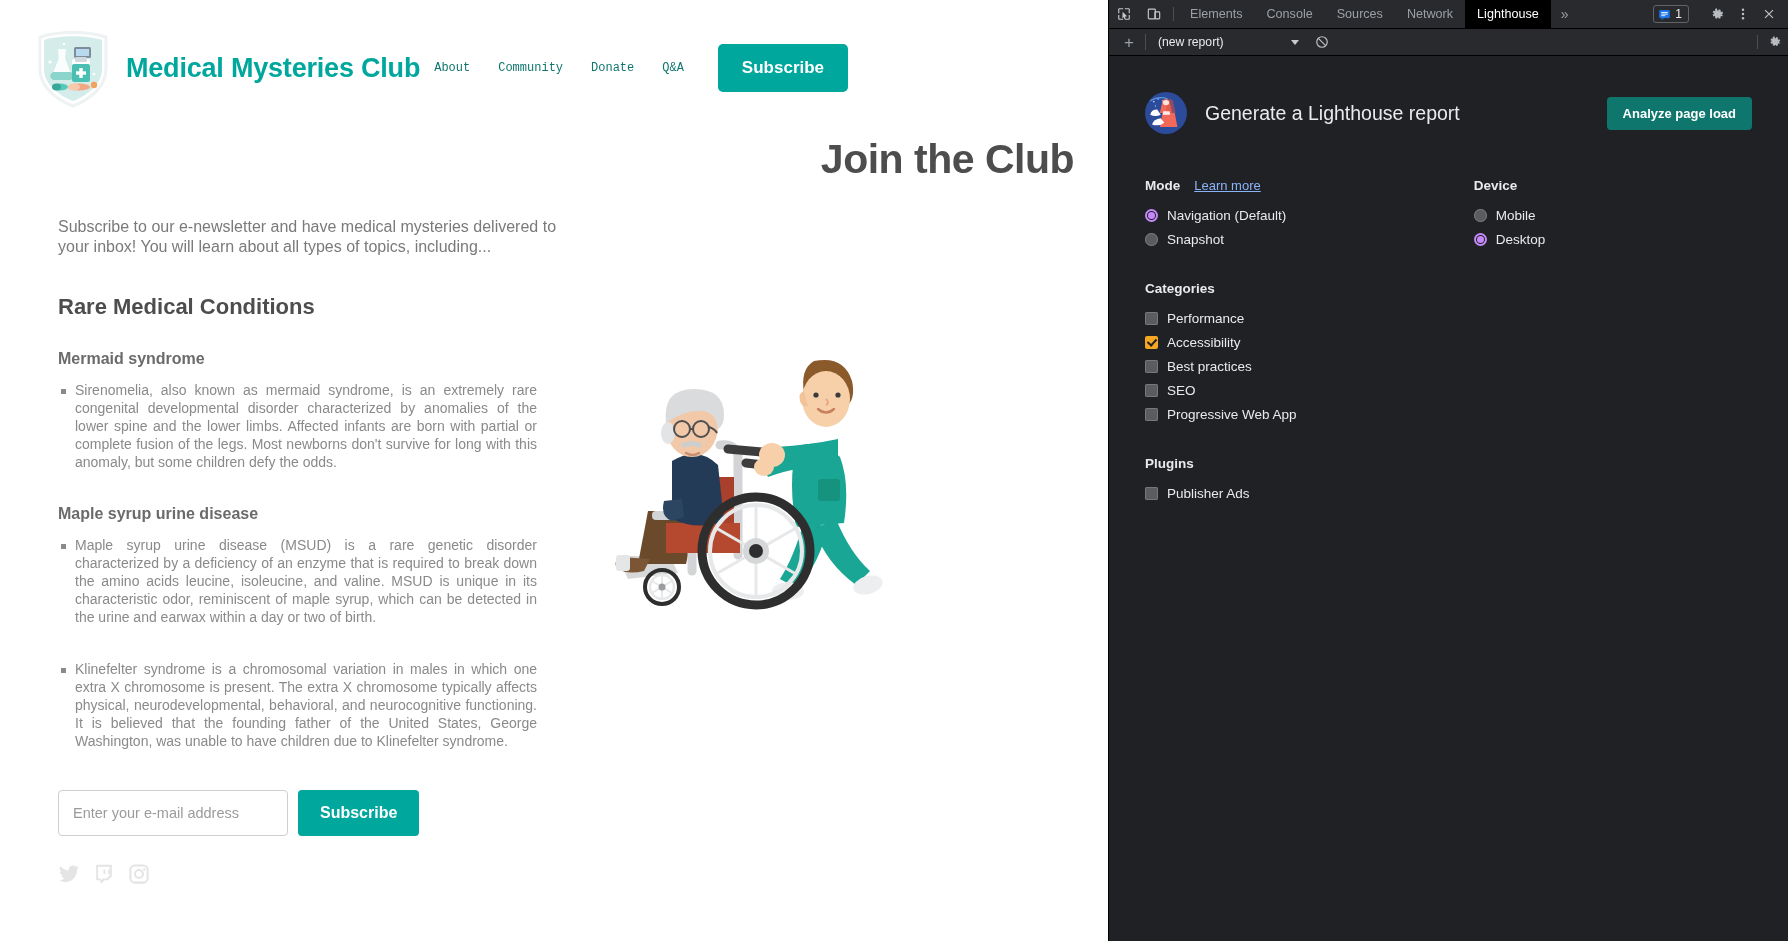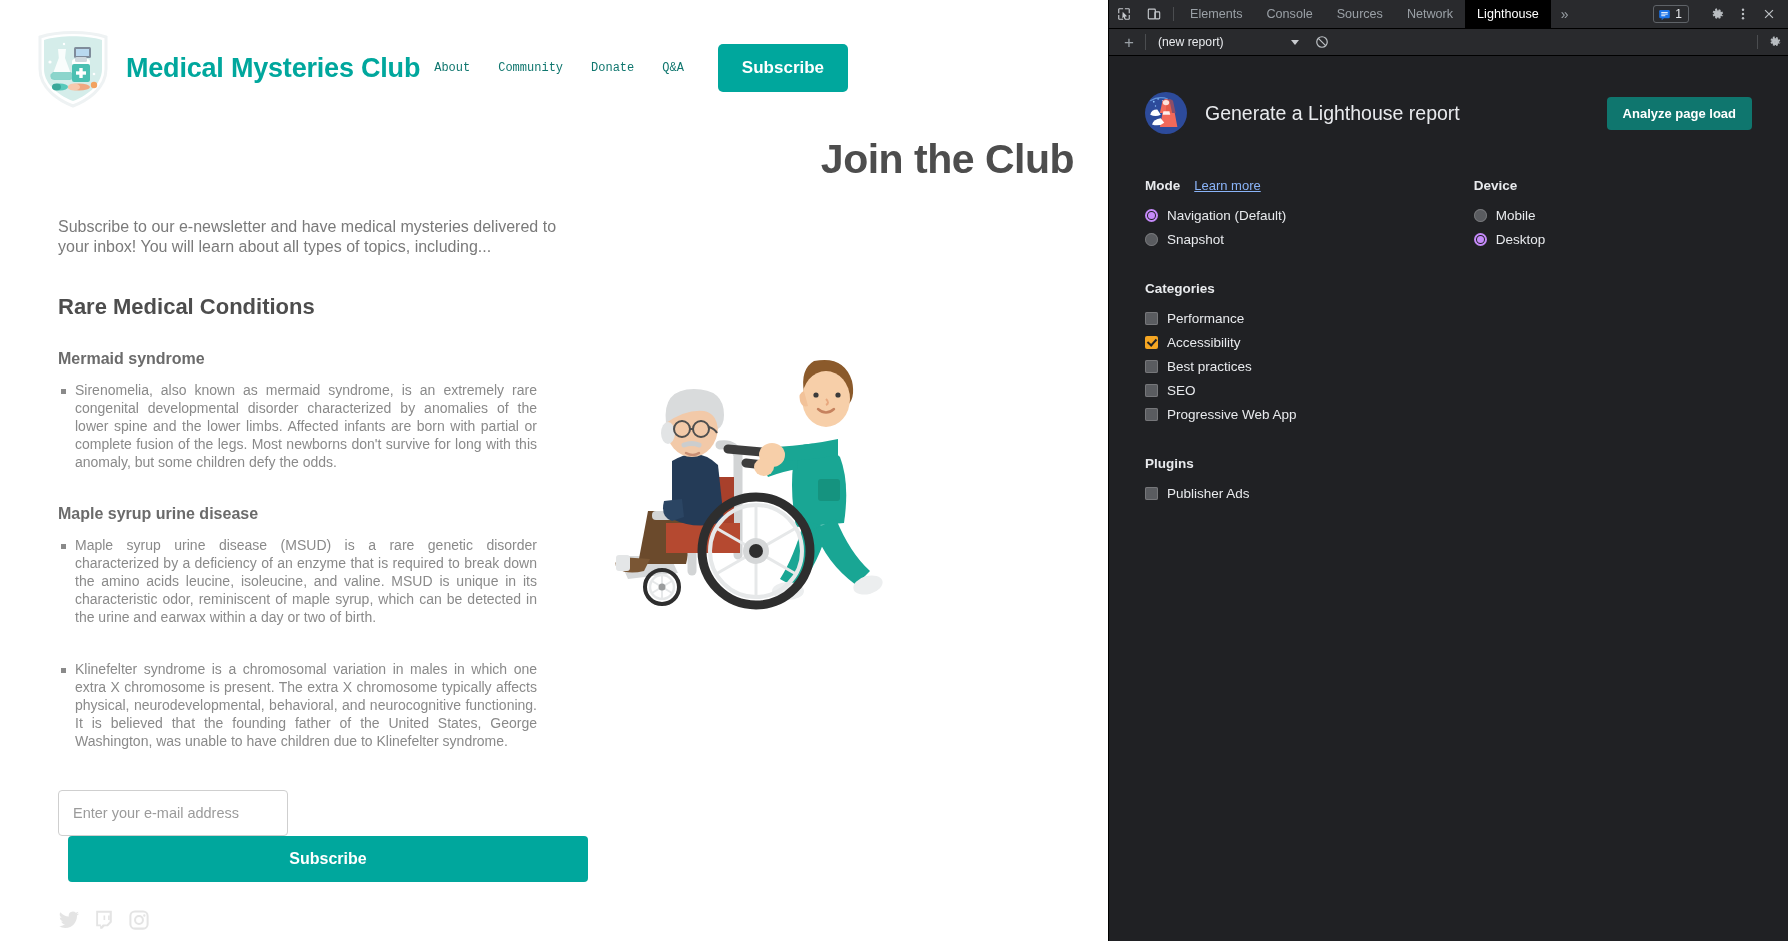--- a/index.html
+++ b/index.html
@@ -136,21 +136,20 @@
     width: 5px; height: 5px;
     background: #8a8a8a;
   }
 
   
   #subscribe-form {
     display: flex;
     align-items: stretch;
     margin-top: 39px;
     margin-left: 0;
-    flex-direction: column;
   }
   #email-input {
     width: 230px;
     height: 46px;
     border: 1px solid #cfcfcf;
     border-radius: 4px;
     padding: 0 14px;
     font-size: 14.5px;
     color: #8a8a8a;
     font-family: "Liberation Sans", sans-serif;

